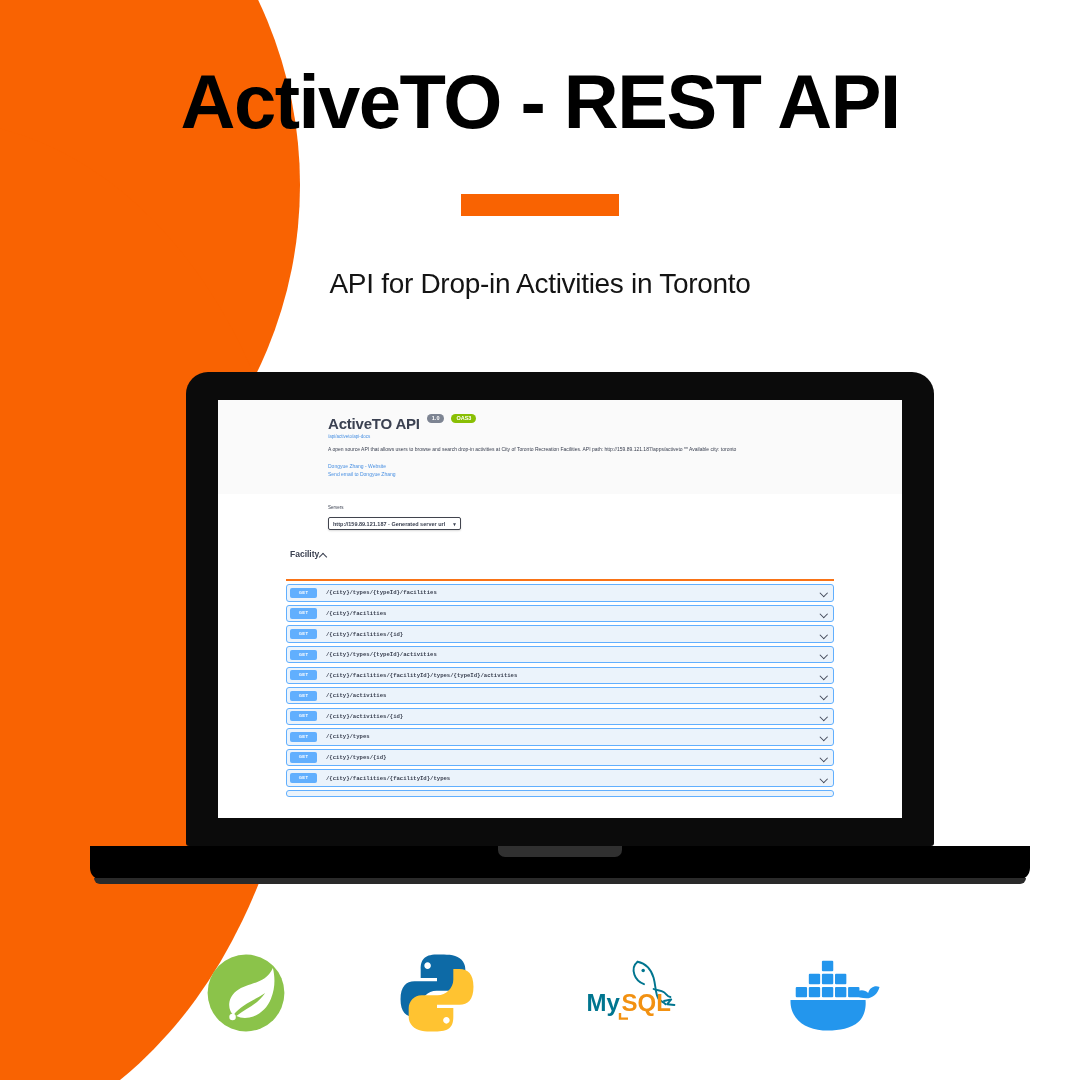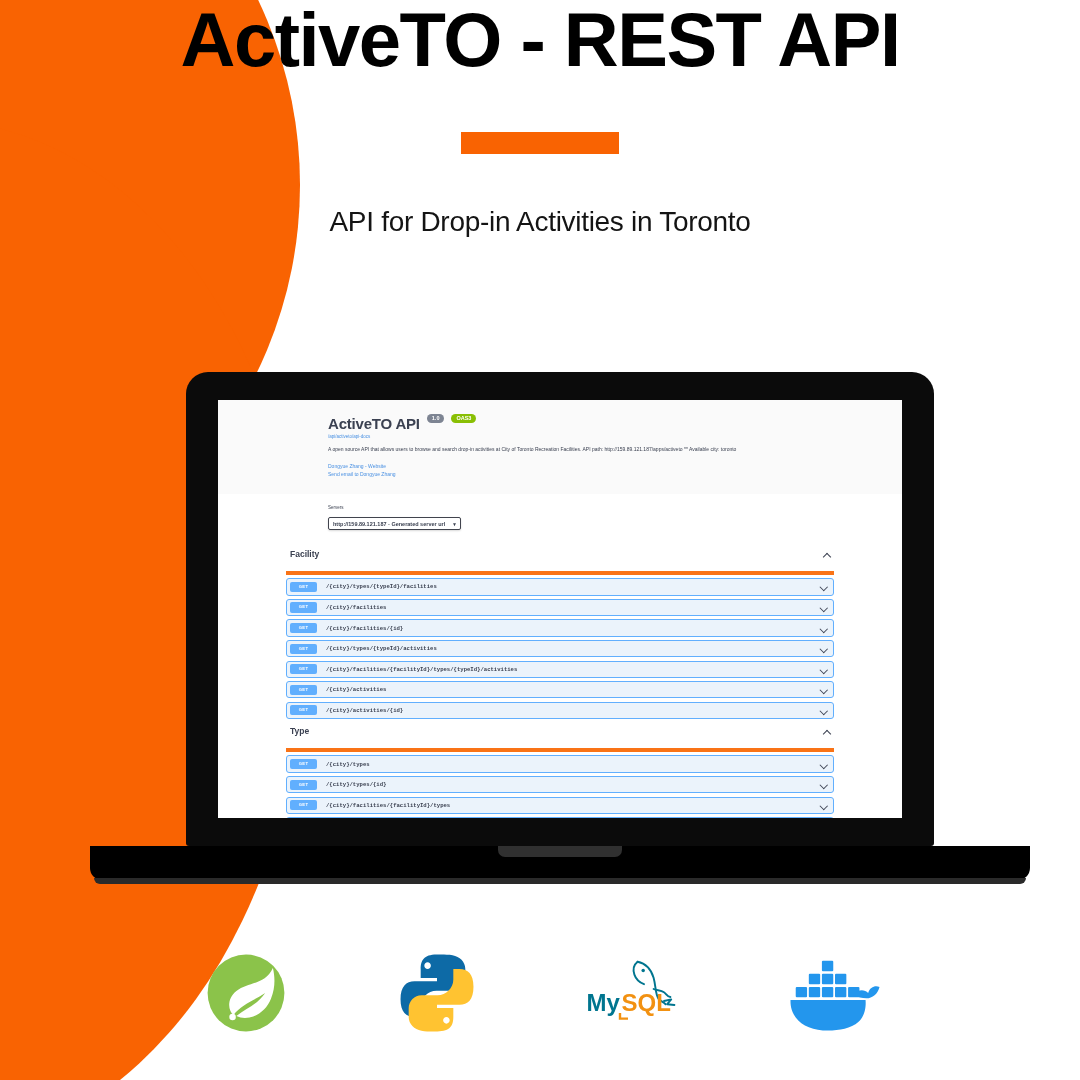--- a/index.html
+++ b/index.html
@@ -30,20 +30,21 @@
 
   
   #hero {
     position: absolute;
     left: 0; top: 0; width: 1080px;
     text-align: center;
     z-index: 5;
   }
   #hero-title {
     margin: 0;
+    padding-top: 62px;
     font-size: 76px;
     font-weight: 700;
     letter-spacing: -1.5px;
     color: #000000;
     line-height: 1.05;
   }
   #hero-rule {
     width: 158px; height: 22px;
     background: #f96302;
     margin: 52px auto 0 auto;
@@ -174,23 +175,22 @@
   }
   .servers-select .caret {
     font-size: 5px; color: #3b4151; margin-left: 8px;
   }
 
   .ops-wrap { padding: 4px 68px 0 68px; }
 
   .tag-section { margin-bottom: 2px; }
   .tag-header {
     display: flex; align-items: center;
-    justify-content: space-between;
-    padding: 4px 2px 12px 4px;
-    border-bottom: 4px solid #f97316;
+    padding: 4px 2px 20px 4px;
+    border-bottom: 2px solid #f97316;
     cursor: pointer;
   }
   .tag-name {
     font-size: 8.5px; font-weight: 700;
     color: #3b4151;
   }
   .tag-caret {
     width: 9px; height: 9px;
     position: relative;
   }
@@ -335,24 +335,20 @@
                 <span class="op-path">/{city}/activities</span>
                 <span class="op-caret"></span>
               </div>
               <div class="op-row">
                 <span class="op-method">GET</span>
                 <span class="op-path">/{city}/activities/{id}</span>
                 <span class="op-caret"></span>
               </div>
             </div>
             <div class="tag-section">
-              <div class="tag-header">
-                <span class="tag-name">Type</span>
-                <span class="tag-caret"></span>
-              </div>
               <div class="op-row">
                 <span class="op-method">GET</span>
                 <span class="op-path">/{city}/types</span>
                 <span class="op-caret"></span>
               </div>
               <div class="op-row">
                 <span class="op-method">GET</span>
                 <span class="op-path">/{city}/types/{id}</span>
                 <span class="op-caret"></span>
               </div>

